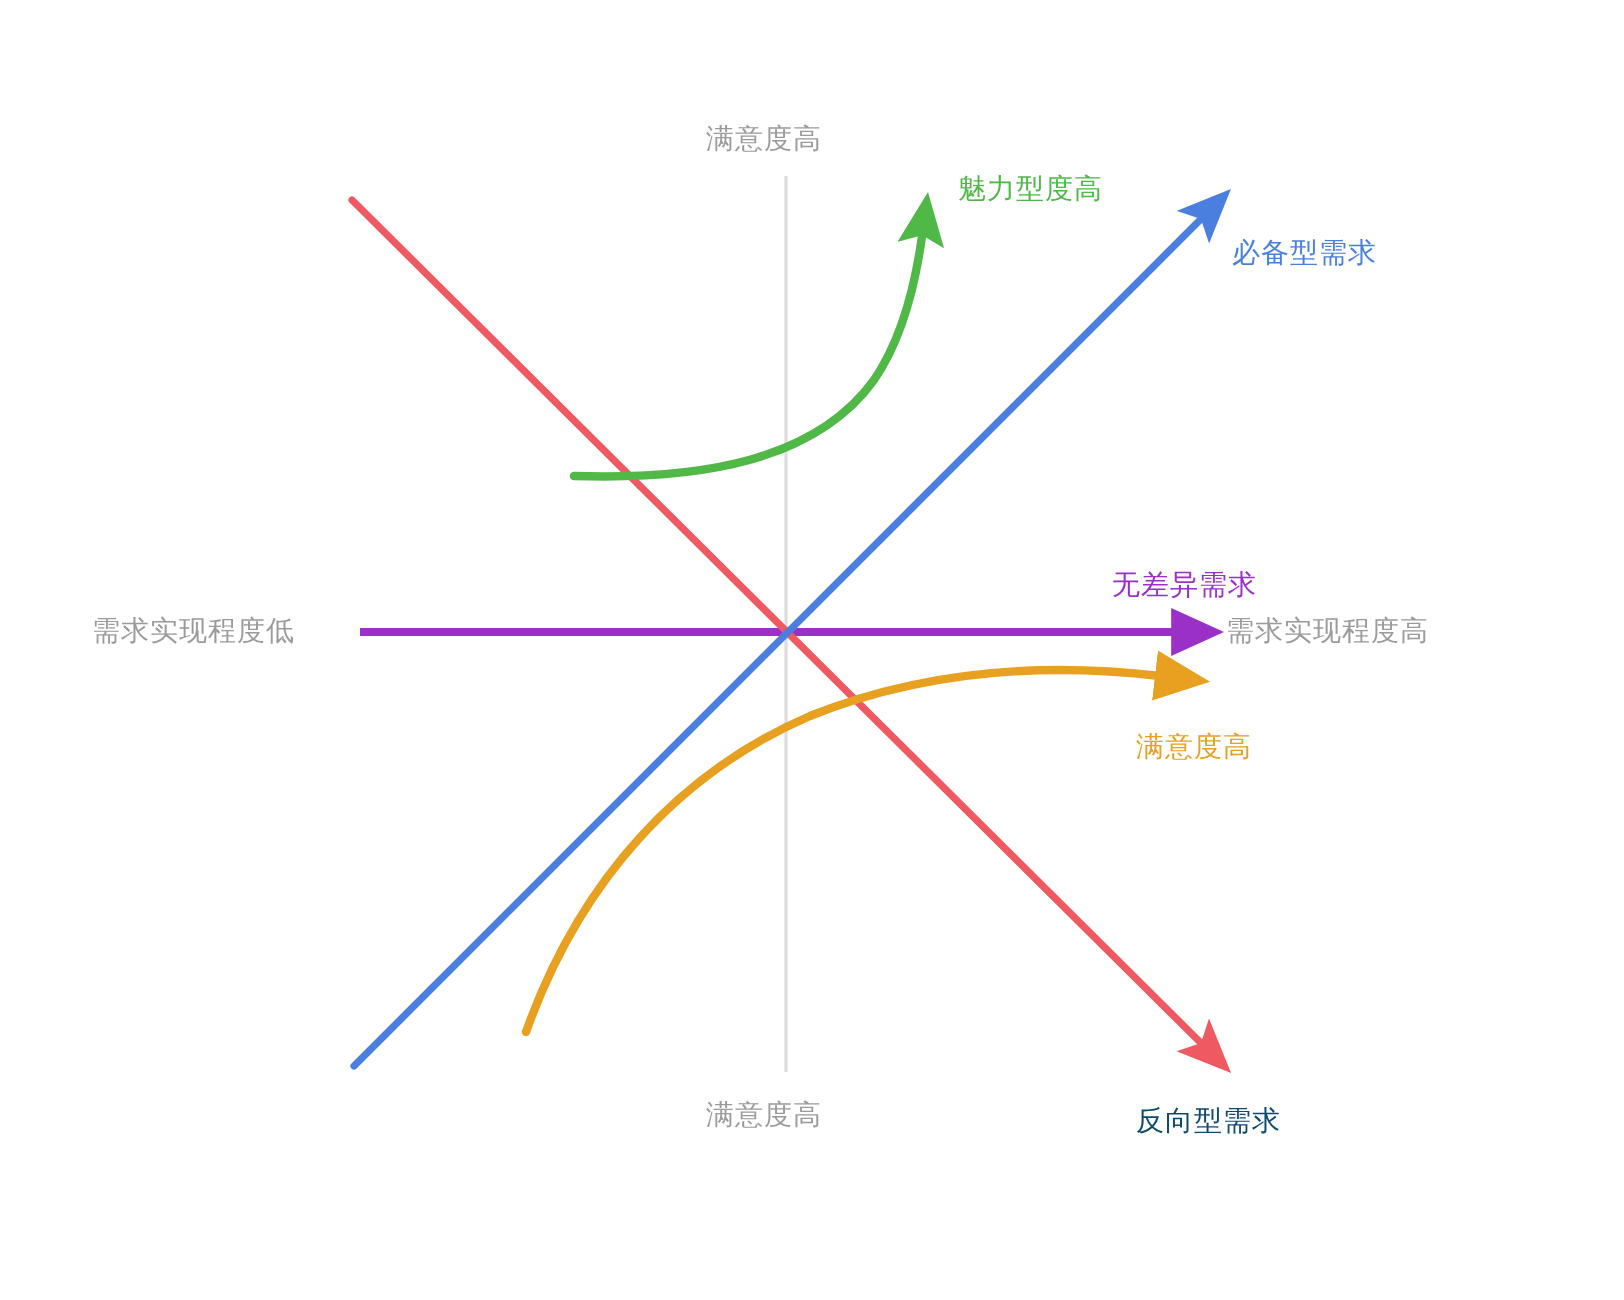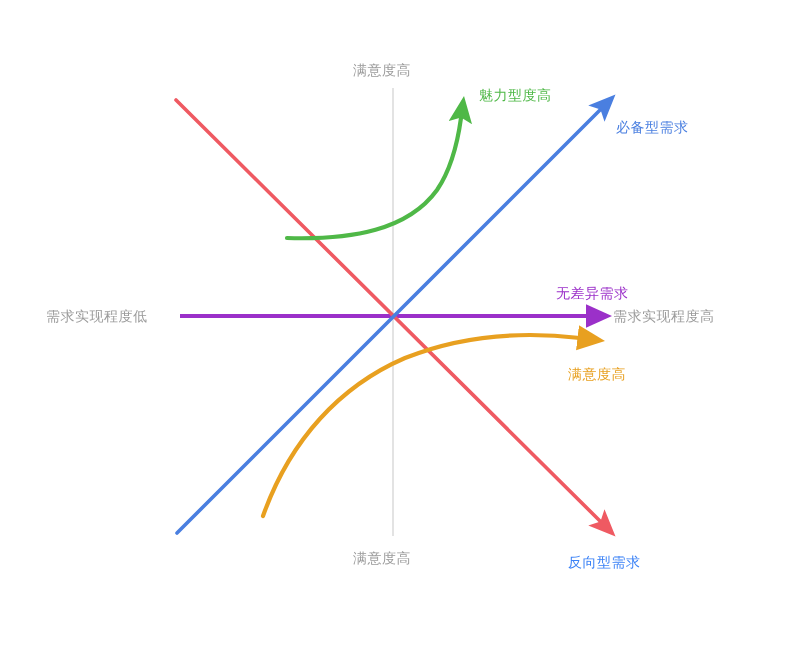--- a/index.html
+++ b/index.html
@@ -32,21 +32,21 @@
   .lbl {
     position: absolute;
     white-space: nowrap;
     font-family: "DejaVu Sans", "Liberation Sans", sans-serif;
     font-size: 14px;
     line-height: 1;
     letter-spacing: 0.5px;
   }
   .lbl-axis { color: #9b9b9b; }
   .lbl-blue { color: #4a7fe0; }
-  .lbl-red  { color: #3b82f6; }
+  .lbl-red  { color: #0c4a6e; font-family: Liberation Serif, serif; }
   .lbl-green{ color: #4fb847; }
   .lbl-orange{ color: #e8a020; }
   .lbl-purple{ color: #9b30c9; }
 </style>
 </head>
 <body>
 
 <div id="kano-stage">
 
   <svg id="kano-svg" viewBox="0 0 812 650">

